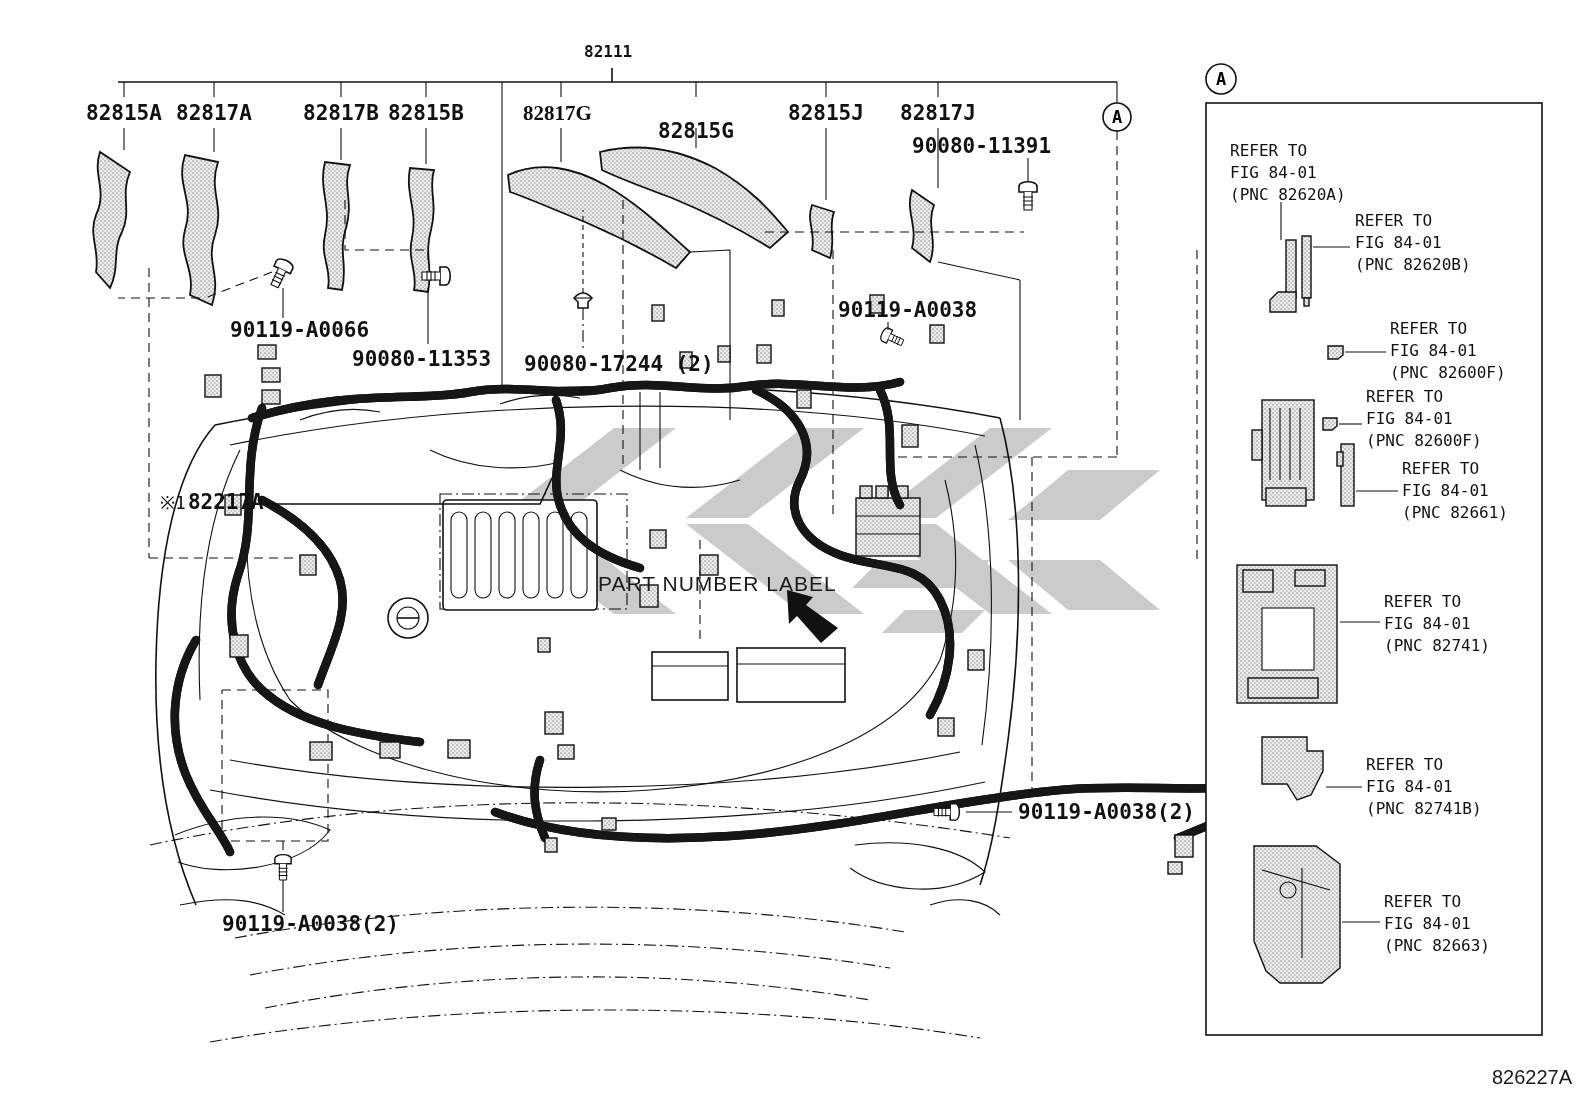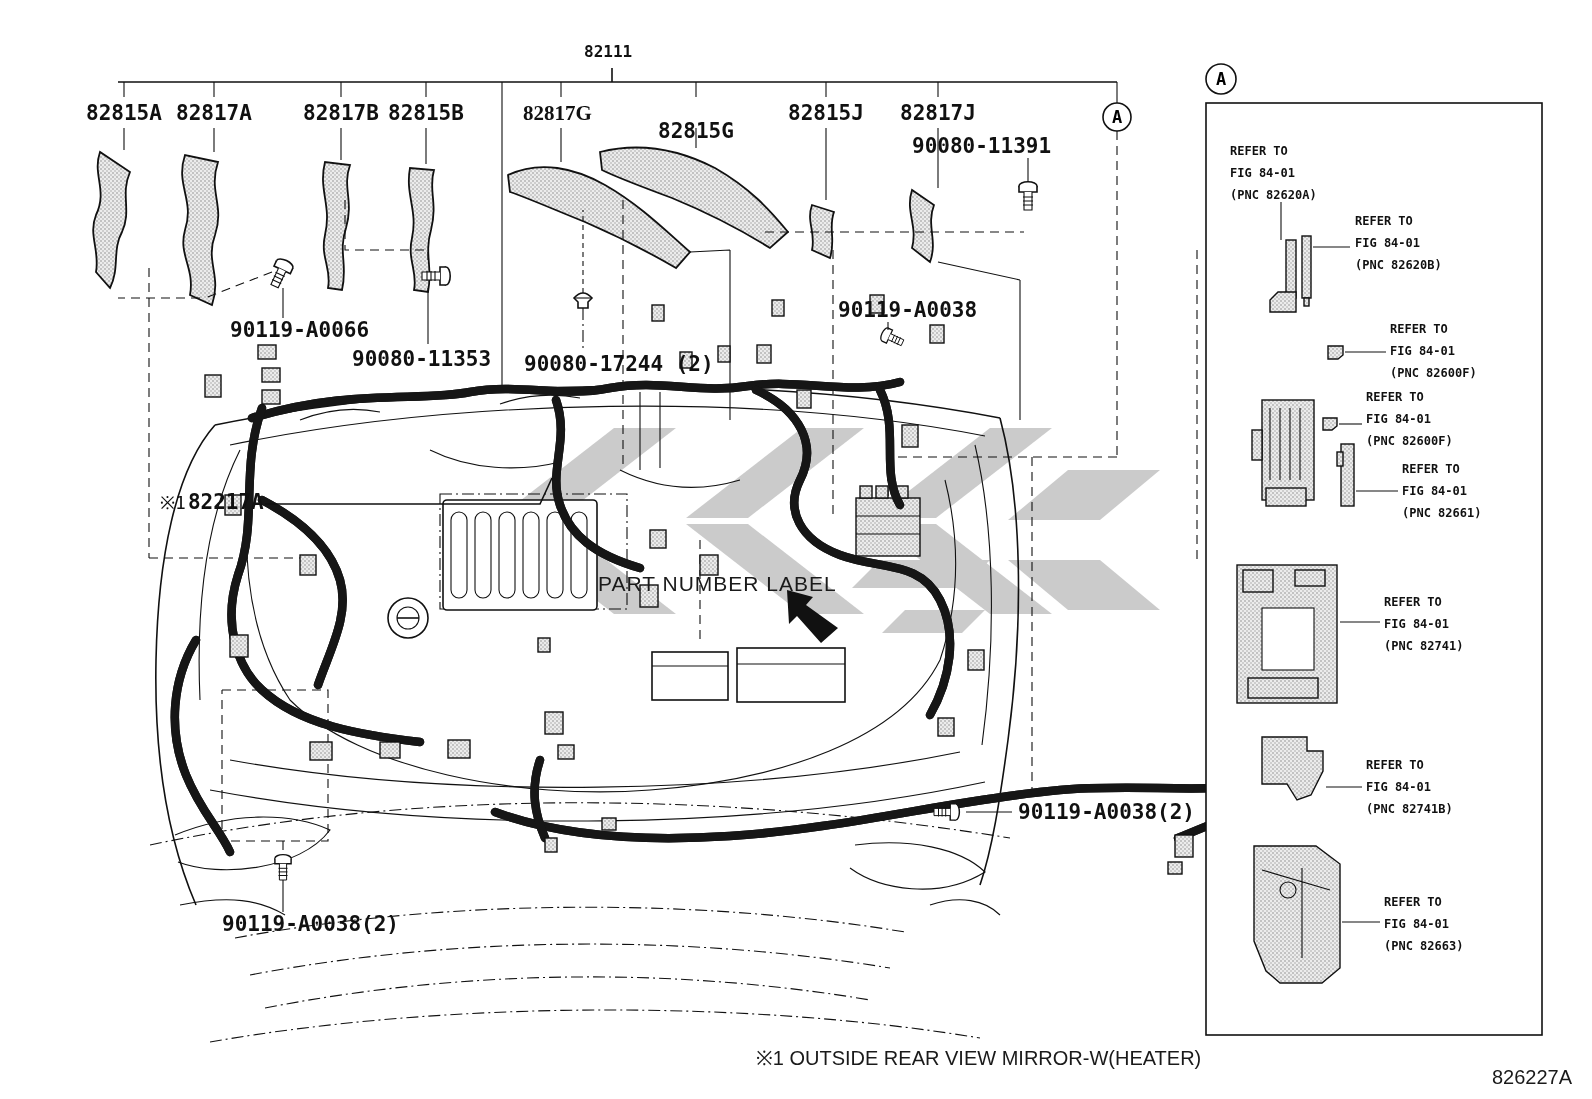--- a/index.html
+++ b/index.html
@@ -3,22 +3,22 @@
 <meta charset="utf-8">
 <style>
   html,body { margin:0; padding:0; background:#ffffff; }
   #stage { position:relative; width:1592px; height:1099px; background:#fff; overflow:hidden;
            font-family:"DejaVu Sans Mono", monospace; color:#111; }
   #art { position:absolute; left:0; top:0; }
 
   .lbl   { position:absolute; font-family:"DejaVu Sans Mono",monospace; font-weight:bold;
            font-size:21px; white-space:nowrap; color:#111; letter-spacing:0; }
   .lbl-title { font-size:16px; }
-  .refer { position:absolute; font-family:"DejaVu Sans Mono",monospace; font-weight:bold;
-           font-size:12px; line-height:22px; white-space:nowrap; color:#111; }
+  .refer { position:absolute; font-family:"DejaVu Sans Mono",monospace; font-weight:normal;
+           font-size:16px; line-height:22px; white-space:nowrap; color:#111; }
   .plain { position:absolute; font-family:"Liberation Sans",sans-serif; font-size:21px;
            letter-spacing:1px; color:#1a1a1a; white-space:nowrap; }
   .note  { position:absolute; font-family:"Liberation Sans",sans-serif; font-size:20px;
            color:#1a1a1a; white-space:nowrap; }
   .ref-prefix { font-weight:normal; font-size:18px; }
 
   
   .ln      { fill:none; stroke:#111; stroke-width:1.6; }
   .thin    { stroke-width:1.1; }
   .dash    { stroke-dasharray:9,6; }
@@ -346,16 +346,15 @@
     <div>REFER TO</div>
     <div>FIG 84-01</div>
     <div>(PNC 82741B)</div>
   </div>
   <div class="refer" style="left:1384px; top:891px;">
     <div>REFER TO</div>
     <div>FIG 84-01</div>
     <div>(PNC 82663)</div>
   </div>
 
-  <div class="note" style="left:756px;  top:1044px;">※1 OUTSIDE REAR VIEW MIRROR-W(HEATER)</div>
   <div class="note" style="left:1492px; top:1066px;">826227A</div>
 
 </div>
 
 </body></html>

